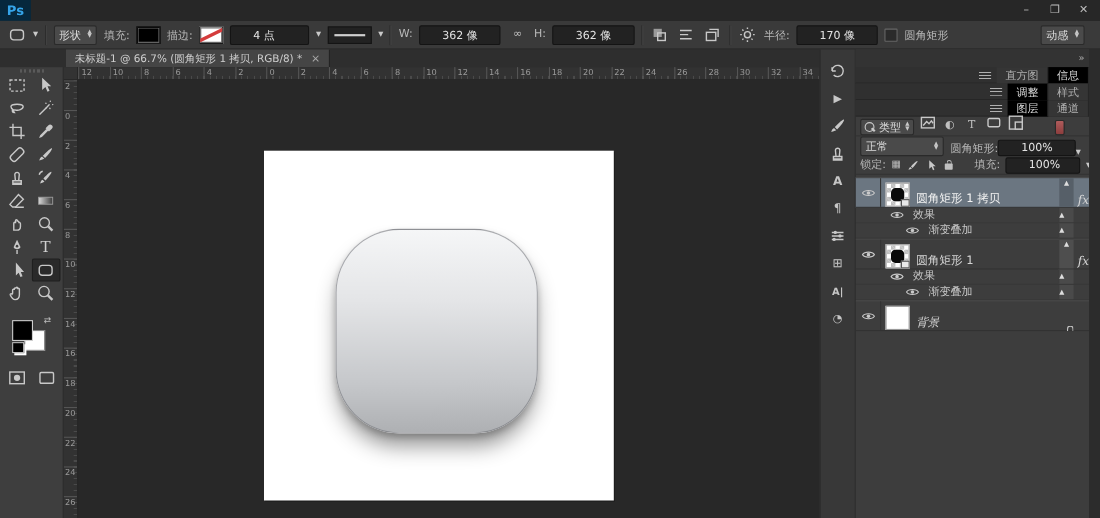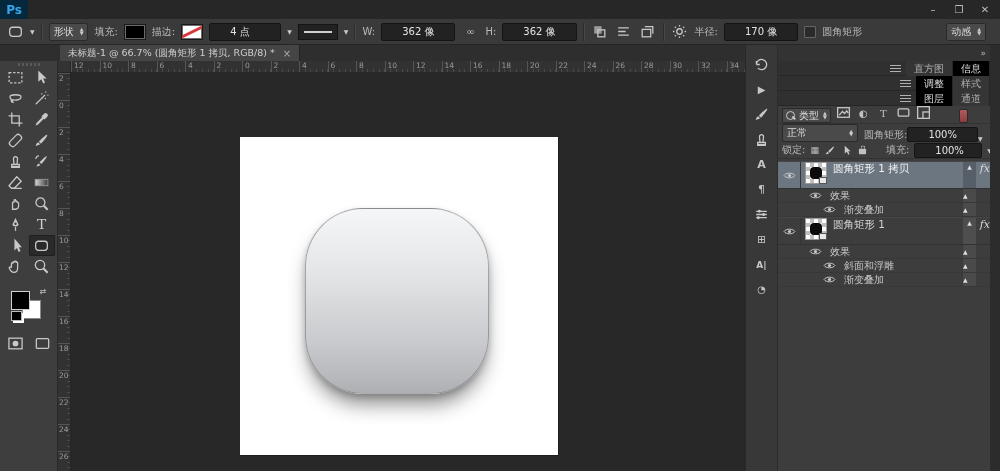--- a/index.html
+++ b/index.html
@@ -122,21 +122,21 @@
     background:linear-gradient(180deg,#b05c5c,#8c3d3d);border:1px solid #2a2a2a}
   #blendrow{position:absolute;left:0;top:79px;width:212px;height:18px;display:flex;
     align-items:flex-end;gap:0;padding-left:4px;box-sizing:border-box}
   #lockrow{position:absolute;left:0;top:97px;width:212px;height:17px;display:flex;
     align-items:center;gap:5px;padding-left:4px;box-sizing:border-box;
     border-bottom:1px solid #333}
   .licon{width:12px;display:flex;justify-content:center;align-items:center;color:#bdbdbd;
     font-size:9px}
   
   #layerlist{position:absolute;left:0;top:116px;width:212px;height:230px}
-  .row{display:flex;align-items:flex-start;height:13px;position:relative;
+  .row{display:flex;align-items:flex-end;height:13px;position:relative;
     border-bottom:1px solid rgba(0,0,0,0.08)}
   .row.k-layer{height:26px;border-top:1px solid #464646;border-bottom:1px solid #323232}
   .row.sel{background:#6b7681}
   .row.sel .lname{color:#f2f2f2}
   .eyebox{width:22px;flex:none;display:flex;justify-content:center;align-items:center;
     border-right:1px solid #343434;align-self:stretch}
   .row.k-group .eyebox{margin-left:26px;border-right:none}
   .row.k-effect .eyebox{margin-left:40px;border-right:none}
   .thumb{width:22px;height:22px;flex:none;margin:0 6px 0 4px;border:1px solid #999;
     box-sizing:border-box;position:relative;
@@ -792,47 +792,48 @@
               <circle cx="7" cy="5" r="1.8" fill="#c9c9c9"></circle>
             </svg>
           </span>
         </span>
 
         <span class="lname">效果</span>
 
         <span class="gut"><span class="uparr">▲</span></span>
       </div>
 
+
+
       <div class="row k-effect">
         <span class="eyebox">
           <span class="eye">
             <svg width="13" height="9" viewBox="0 0 14 10">
               <path d="M1 5 C3 1.6 11 1.6 13 5 C11 8.4 3 8.4 1 5 Z" fill="none" stroke="#c9c9c9" stroke-width="1.1"></path>
               <circle cx="7" cy="5" r="1.8" fill="#c9c9c9"></circle>
             </svg>
           </span>
         </span>
 
-        <span class="lname">斜面和浮雕</span>
+        <span class="lname">渐变叠加</span>
 
         <span class="gut"><span class="uparr">▲</span></span>
       </div>
 
 
-      <div class="row k-effect">
+      <div class="row it locked k-layer t-white">
         <span class="eyebox">
           <span class="eye">
             <svg width="13" height="9" viewBox="0 0 14 10">
               <path d="M1 5 C3 1.6 11 1.6 13 5 C11 8.4 3 8.4 1 5 Z" fill="none" stroke="#c9c9c9" stroke-width="1.1"></path>
               <circle cx="7" cy="5" r="1.8" fill="#c9c9c9"></circle>
             </svg>
           </span>
         </span>
-
-        <span class="lname">渐变叠加</span>
-
-        <span class="gut"><span class="uparr">▲</span></span>
-      </div>
-
-
+        <span class="thumb"></span>
+        <span class="lname">背景</span>
+
+        <span class="lockwrap"><span class="padlock"></span></span>
+
+      </div>
     </div>
 </div>
 <div id="dockedge"></div>
 
 </body></html>

